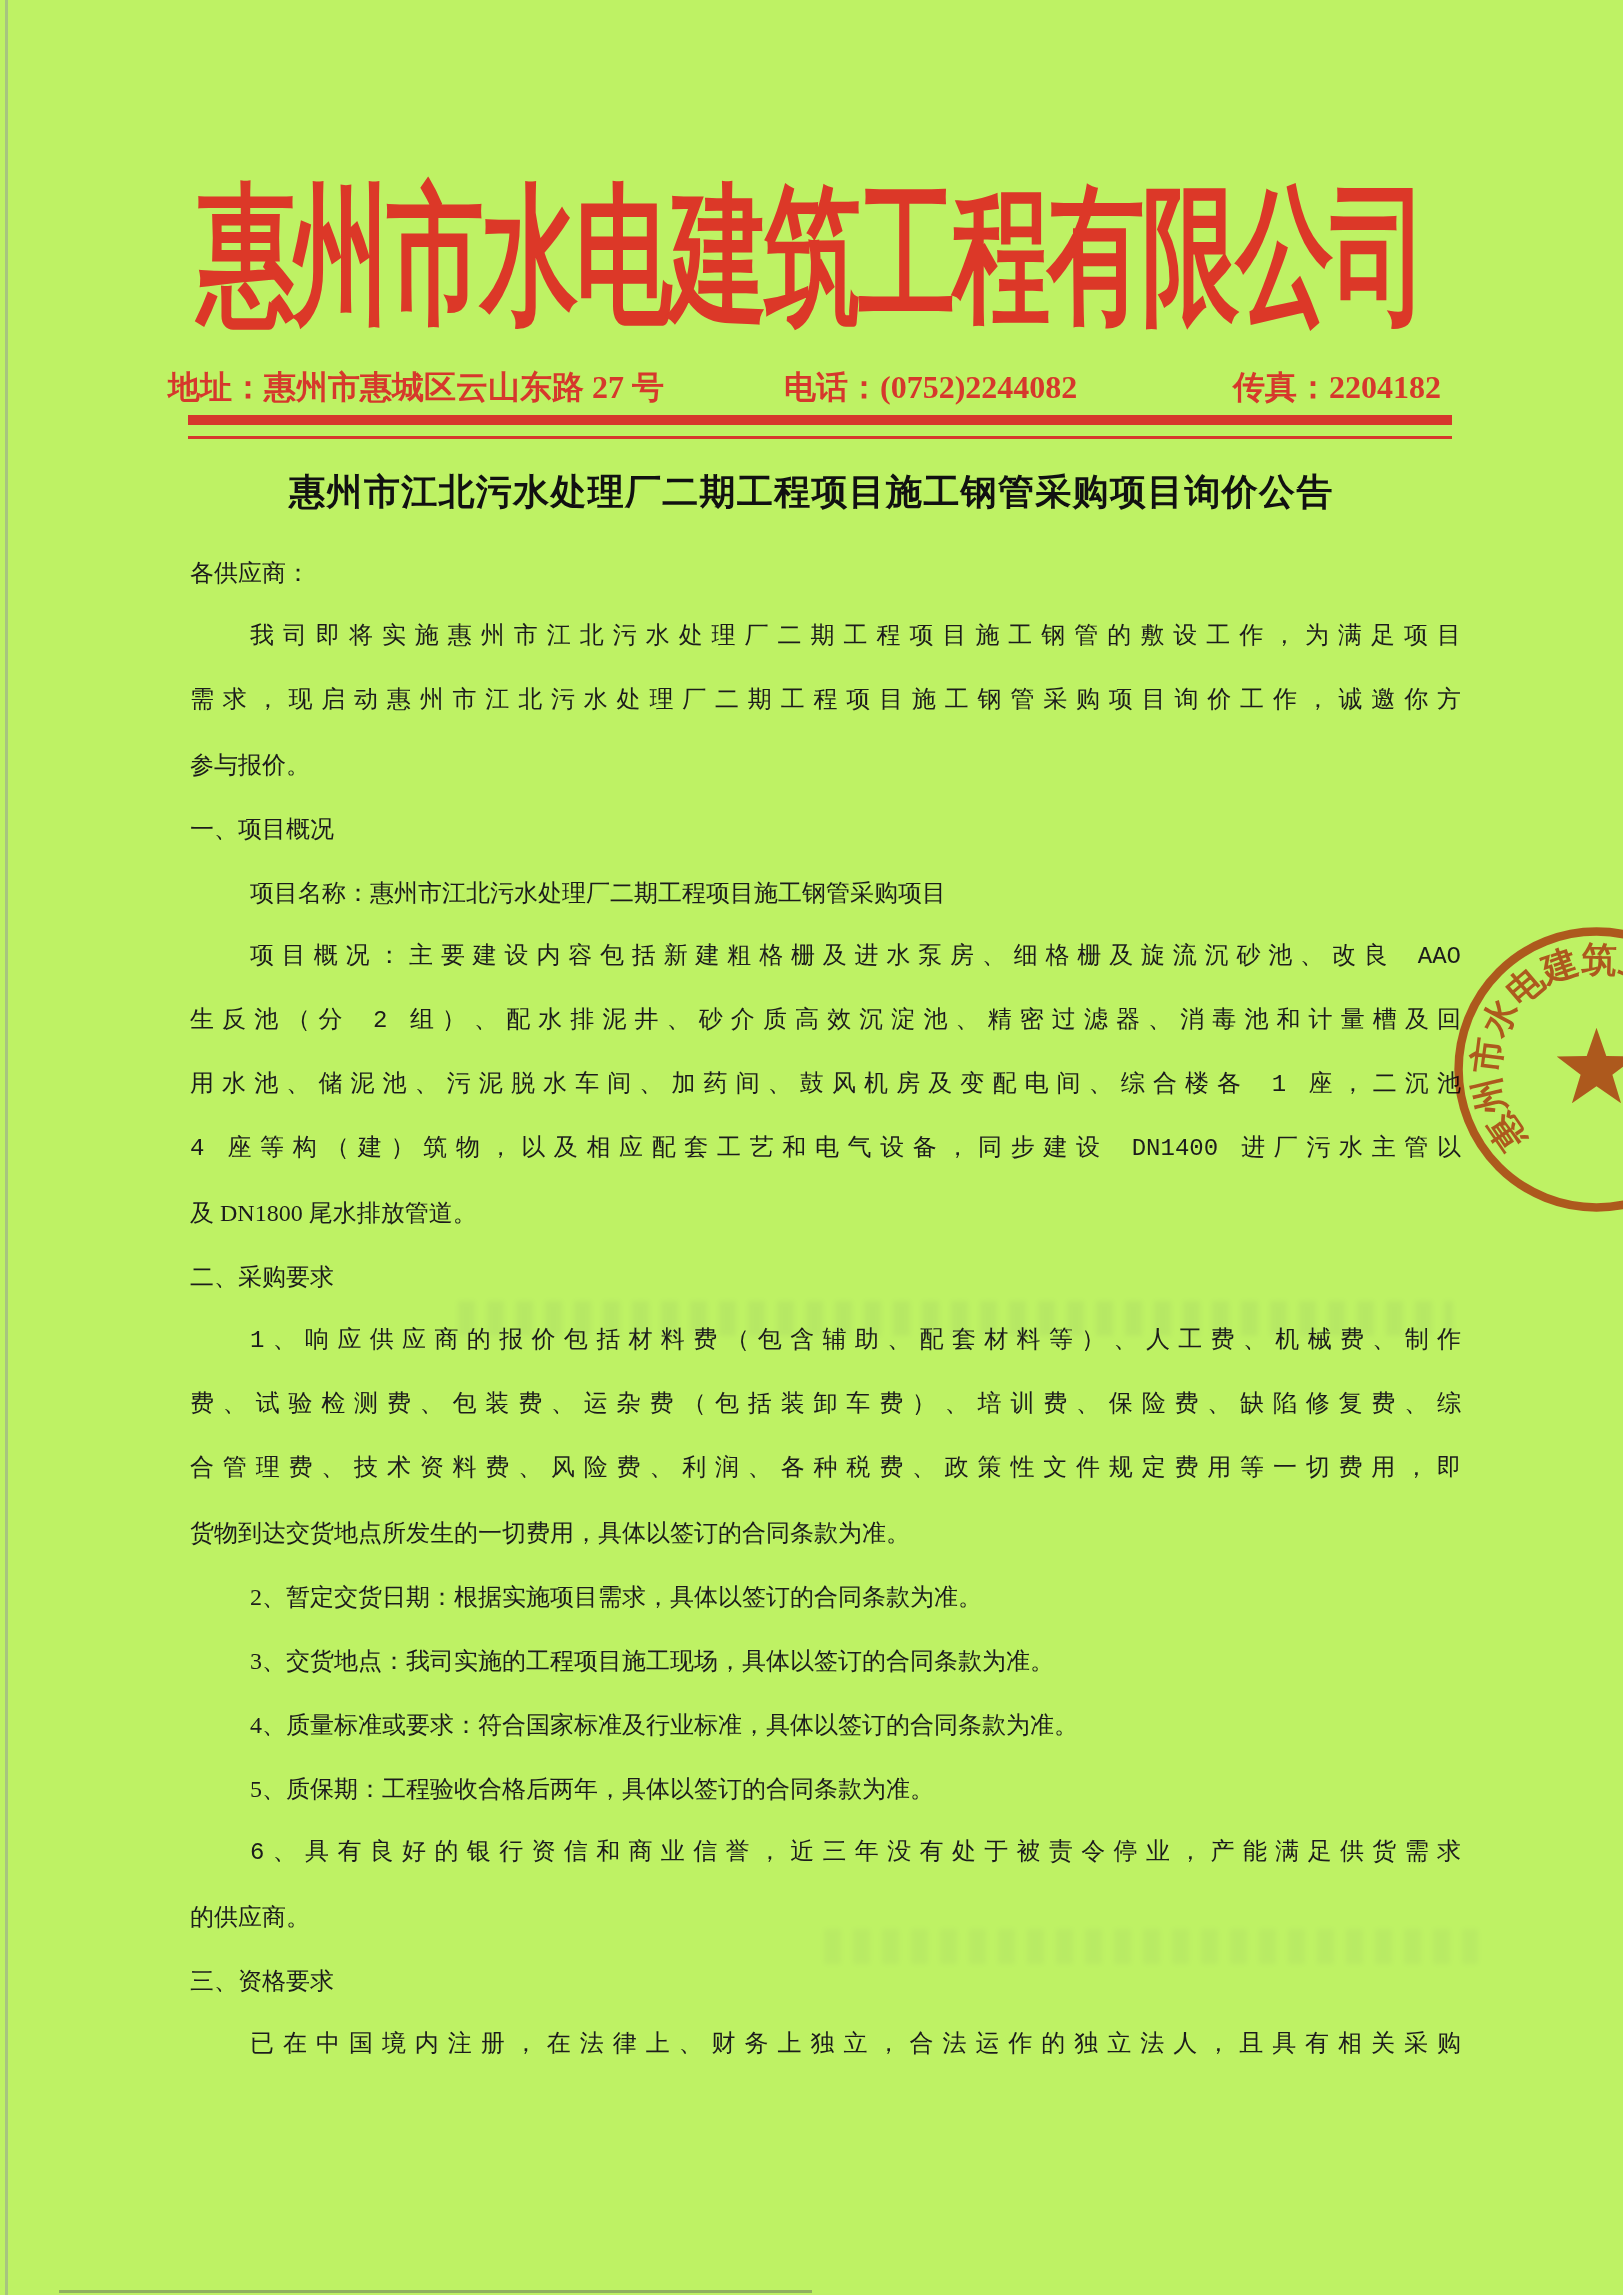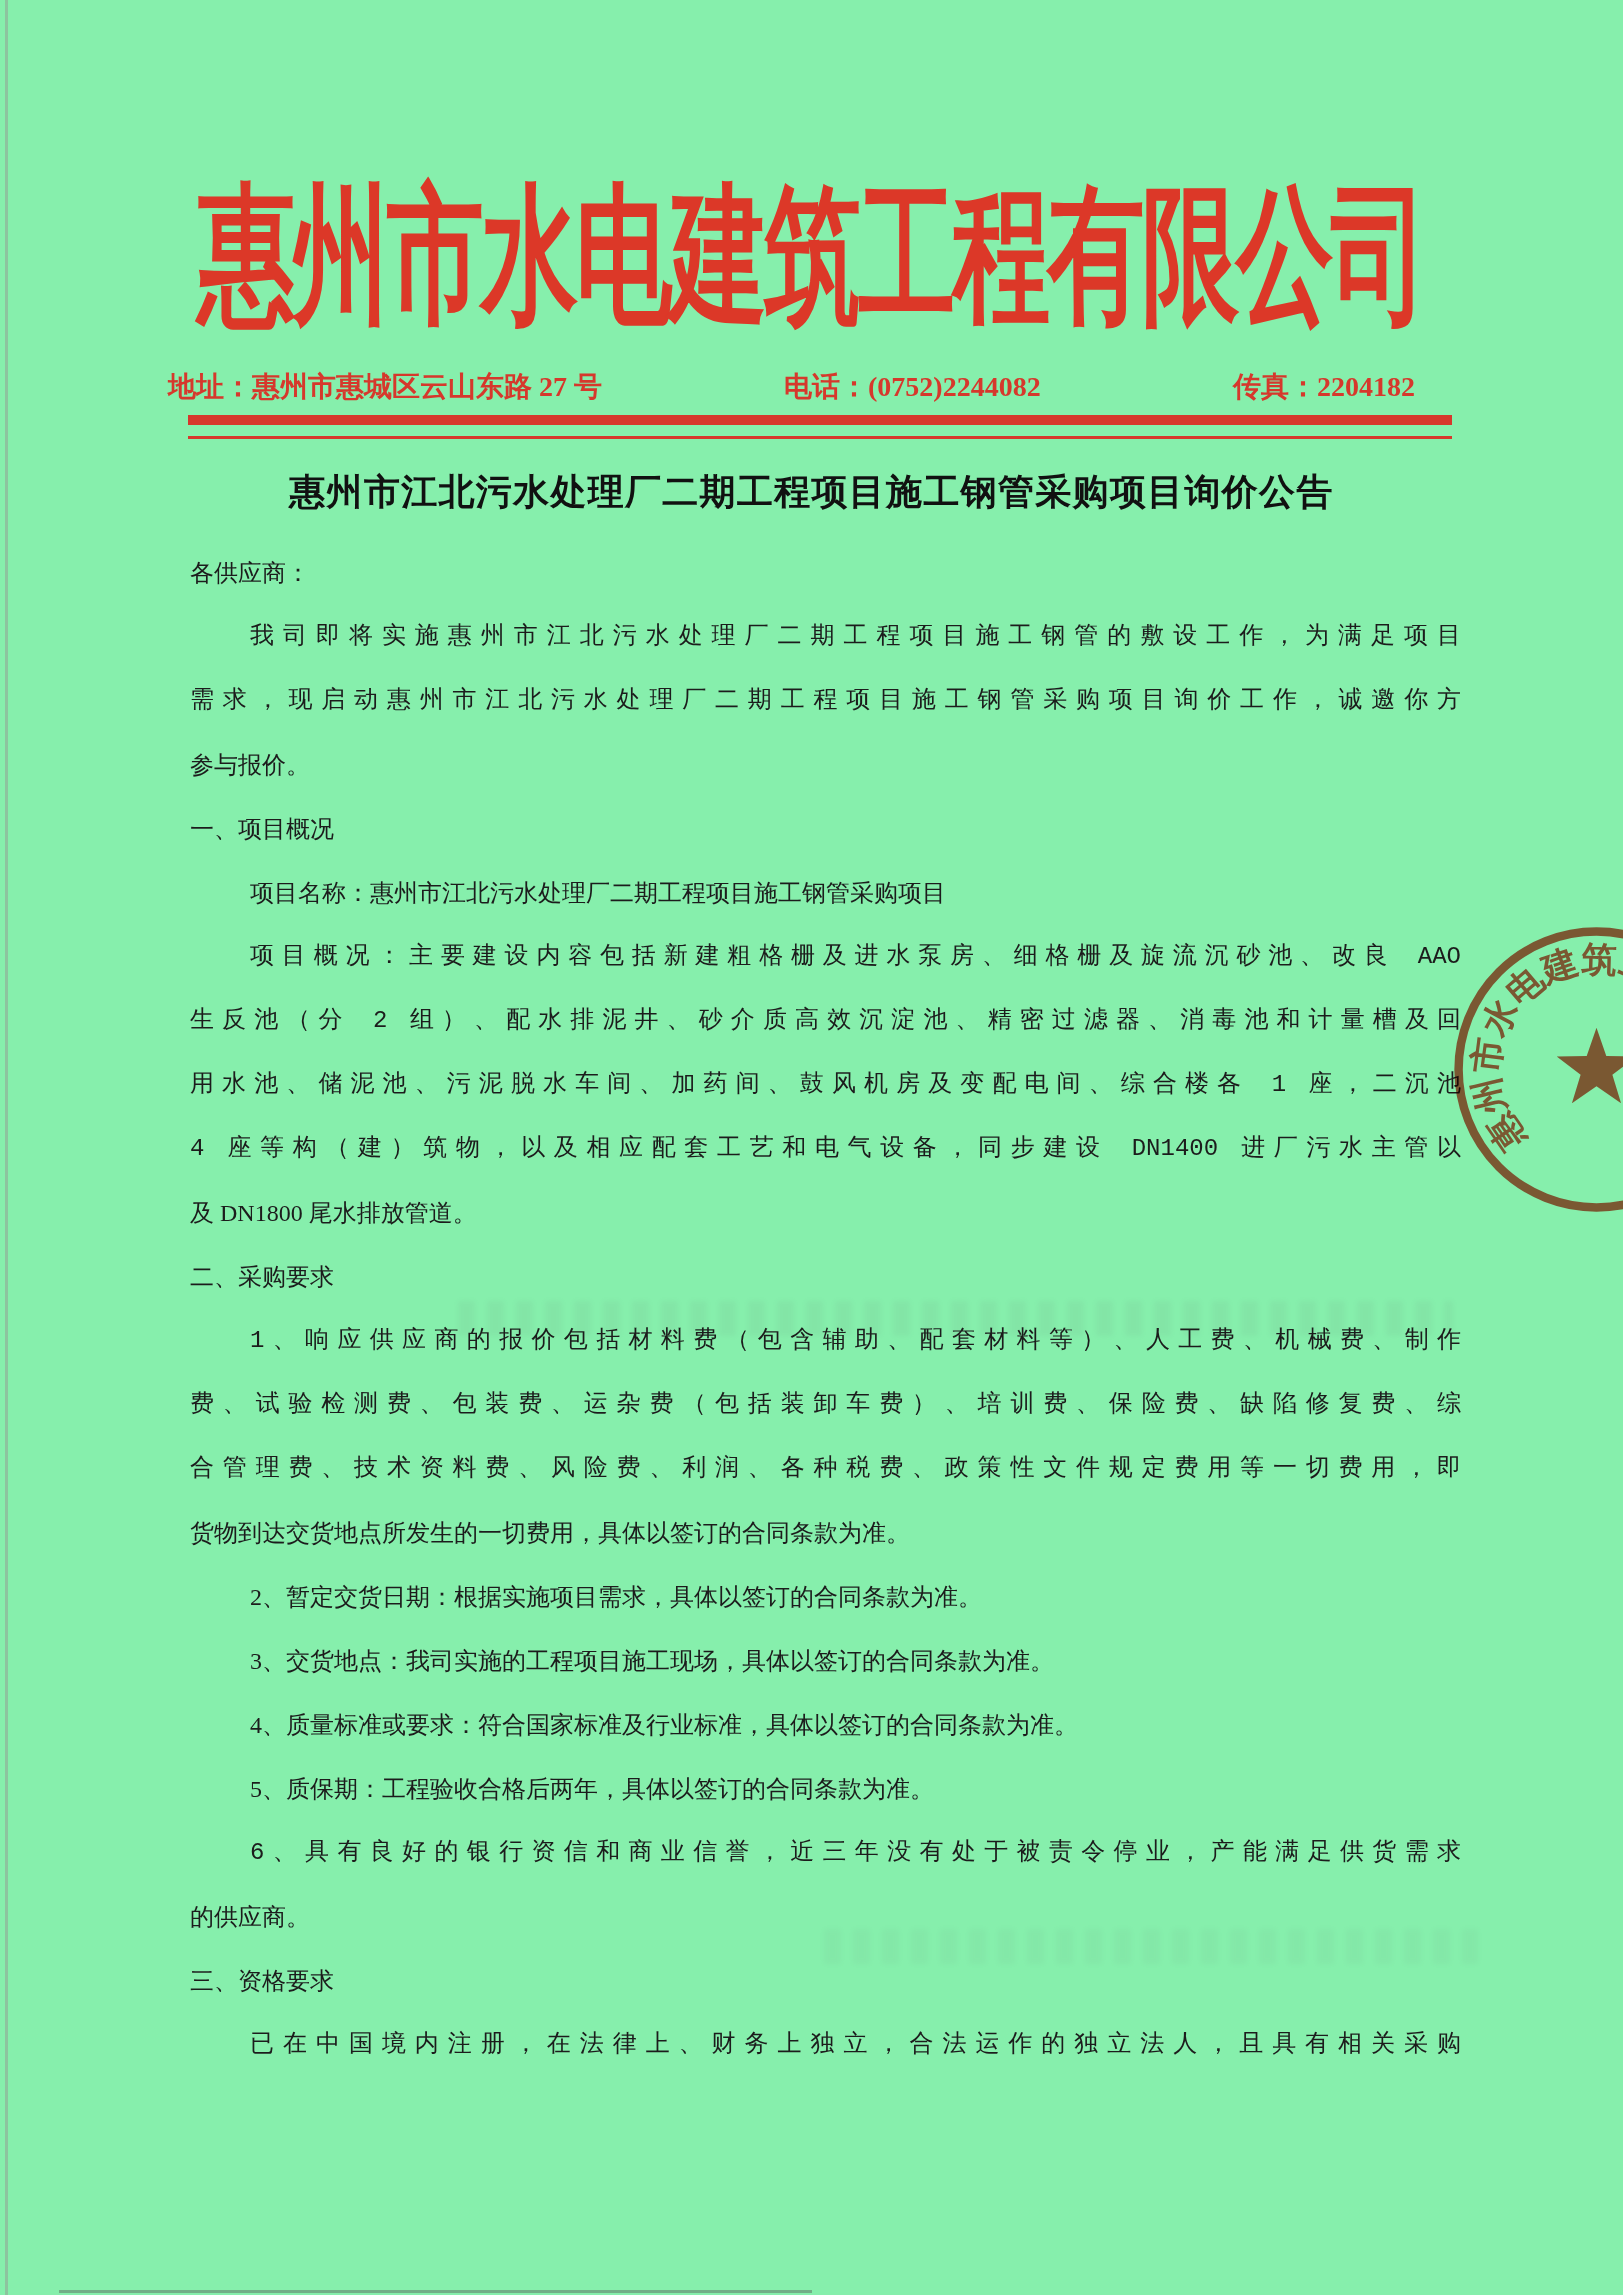--- a/index.html
+++ b/index.html
@@ -1,20 +1,20 @@
 <!DOCTYPE html>
 <html style="font-size:10.5px"><head>
 <meta charset="utf-8">
 <style>
   html,body{margin:0;padding:0;background:#8a8a8a;}
   .page{
     position:relative;
     width:1623px;height:2295px;
     margin:0 auto;
-    background:#86efac;
+    background:#bef264;
     overflow:hidden;
     font-family:"Liberation Serif","DejaVu Serif",serif;
     color:#1c1c1c;
   }
   
   .scan-edge{
     position:absolute;left:4.6px;top:0;width:3.3px;height:2295px;
     background:rgba(148,160,150,.55);
   }
   .scan-bottom{
@@ -32,21 +32,21 @@
   .company-name{
     position:absolute;left:0;top:175px;width:100%;
     margin:0;text-align:center;
     font-size:97px;line-height:105px;font-weight:bold;
     letter-spacing:-2.6px;
     color:#dc3828;
     transform:scaleY(1.55);transform-origin:top center;
     white-space:nowrap;
   }
   .contact-row{position:absolute;left:0;top:364px;width:100%;height:46px;
-    font-weight:bold;font-size:28px;line-height:46px;color:#d6382c;white-space:nowrap;}
+    font-weight:bold;font-size:32px;line-height:46px;color:#d6382c;white-space:nowrap;}
   .contact-row .addr{position:absolute;left:168px;}
   .contact-row .tel{position:absolute;left:784px;}
   .contact-row .fax{position:absolute;left:1233px;}
   .rule-thick{position:absolute;left:188px;top:415px;width:1264px;height:9.8px;background:#d6382c;}
   .rule-thin{position:absolute;left:188px;top:436px;width:1264px;height:3.3px;background:#d6382c;}
 
   
   .doc-title{
     position:absolute;left:0;top:465px;width:100%;margin:0;
     text-align:center;font-size:36px;line-height:55px;font-weight:bold;

